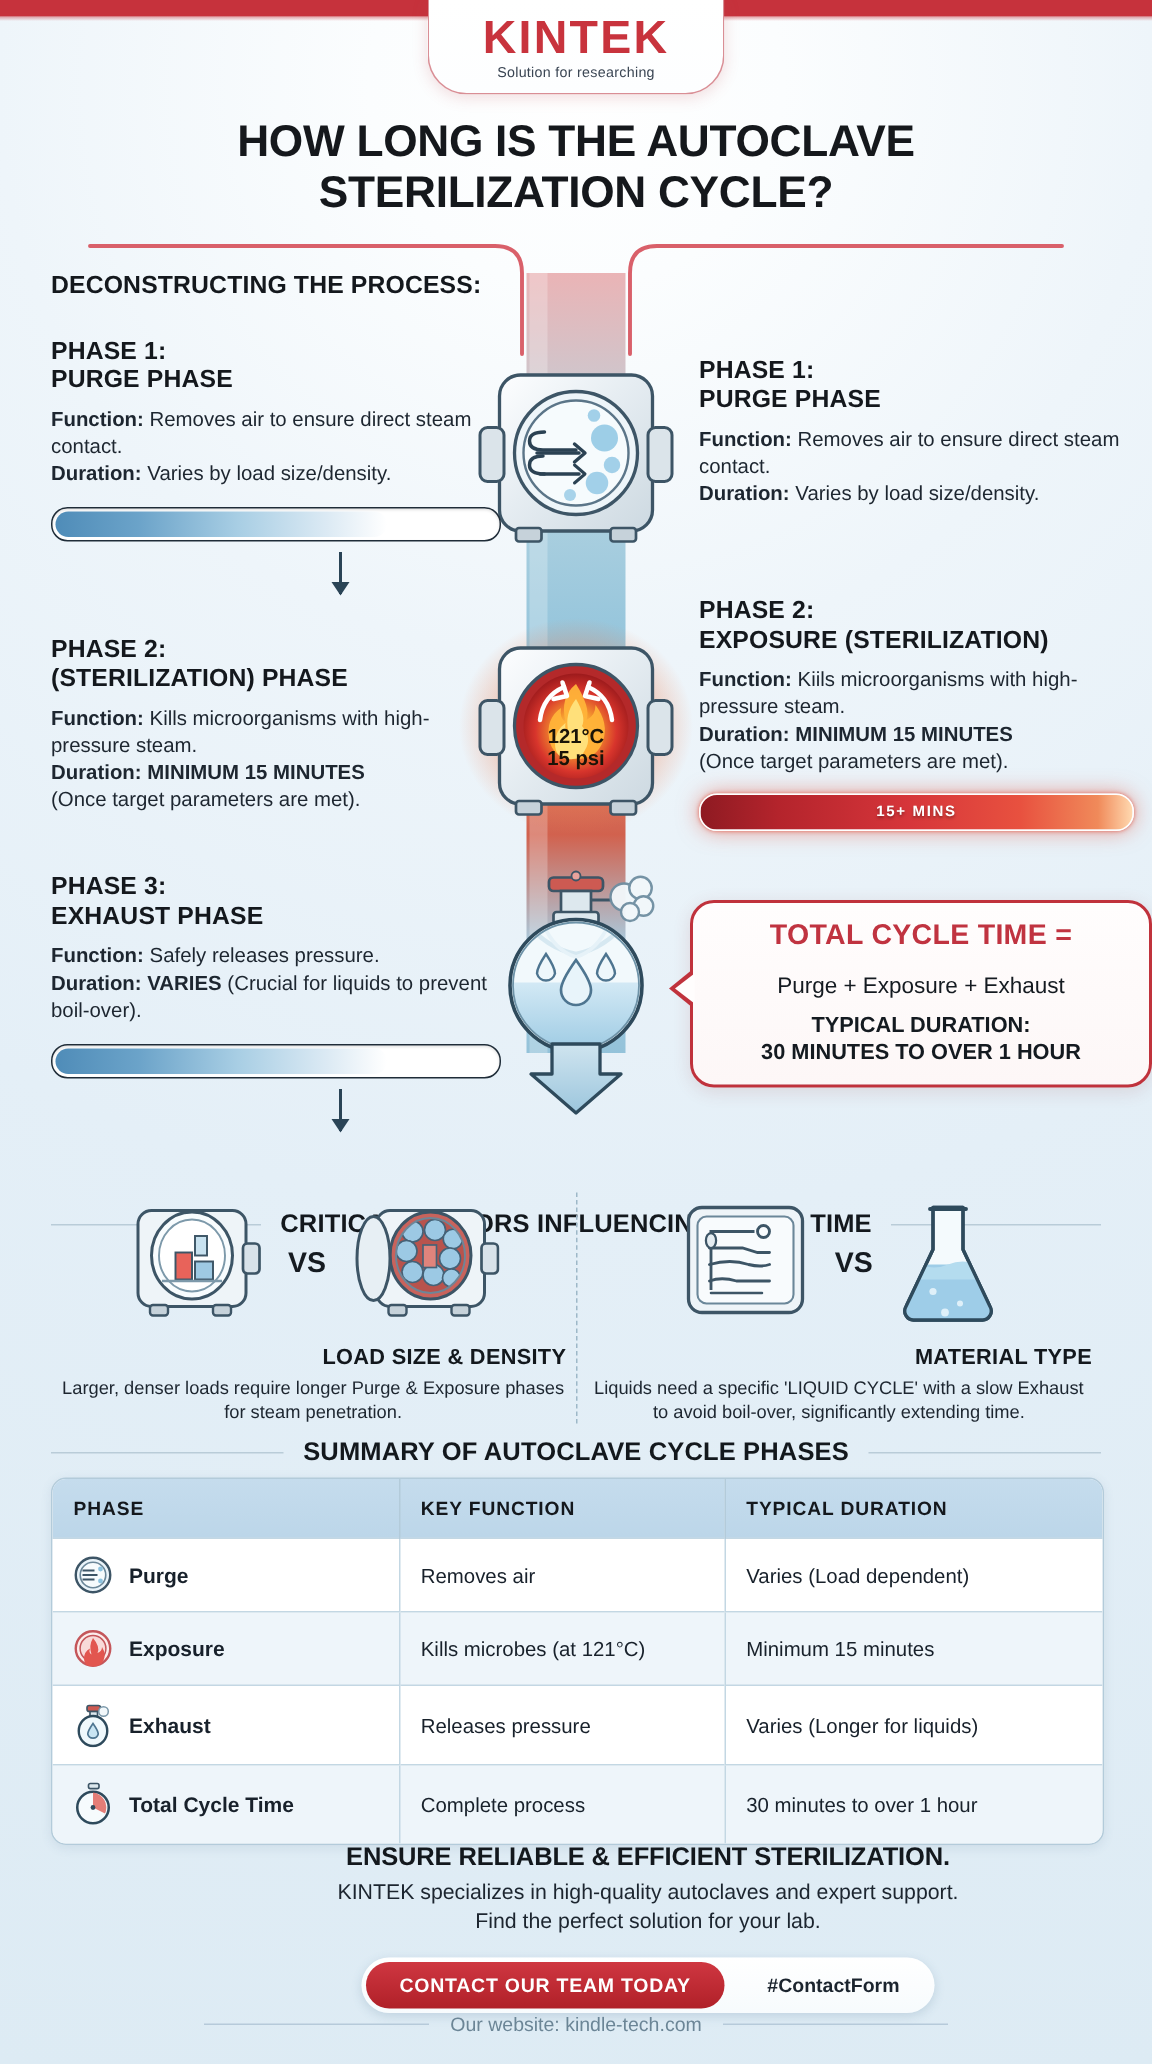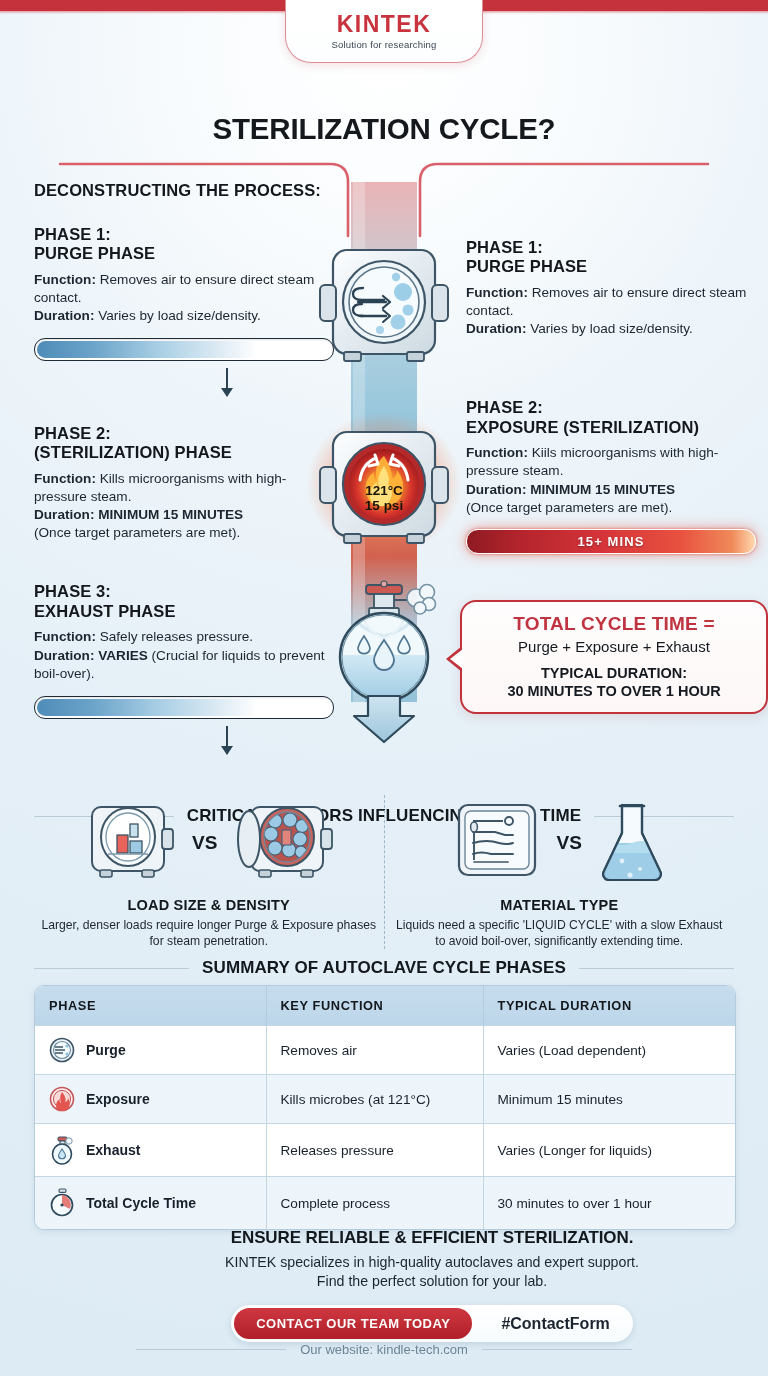--- a/index.html
+++ b/index.html
@@ -28,21 +28,21 @@
     position:absolute;left:50%;transform:translateX(-50%);top:0;
     width:196px;height:62px;
     background:linear-gradient(to bottom,#ffffff,#fdfeff);
     border:1.6px solid #d98e95;border-top:none;
     border-radius:0 0 26px 26px;
     box-shadow:0 2px 10px rgba(190,70,80,.18);
     display:flex;flex-direction:column;align-items:center;justify-content:center;
     z-index:6;
   }
   .logo-main{
-    font-size:23px;font-weight:bold;letter-spacing:1.5px;color:#c8333d;line-height:1;
+    font-size:31px;font-weight:bold;letter-spacing:1.5px;color:#c8333d;line-height:1;
   }
   .logo-sub{
     font-size:9.5px;color:#3b4654;margin-top:3px;letter-spacing:.2px;
   }
   
   .title{
     position:absolute;top:78px;left:0;width:768px;text-align:center;
     font-size:29.5px;font-weight:bold;letter-spacing:-.2px;line-height:1.16;
     color:#15181c;
   }
@@ -80,33 +80,33 @@
   .bar-wrap{position:relative;}
   
   .redbar{
     position:relative;height:23px;border-radius:12px;
     border:1.8px solid #ffffff;margin-top:12px;
     background:linear-gradient(to right,#8e1a22 0%,#b4242c 18%,#d6353a 48%,#e8513f 74%,#f08a5a 92%,#ffd9b0 100%);
     box-shadow:0 0 14px rgba(226,80,60,.55), 0 0 3px rgba(226,80,60,.8);
     display:flex;align-items:center;justify-content:center;
   }
   .redbar span{
-    font-size:13px;font-weight:bold;color:#fff;letter-spacing:1.1px;
+    font-size:10px;font-weight:bold;color:#fff;letter-spacing:1.1px;
     text-shadow:0 1px 2px rgba(0,0,0,.35);
   }
   
   .total-box{
     position:absolute;left:460px;top:600px;width:284px;
     background:linear-gradient(to bottom,#fffdfd,#fdf7f7);
     border:2.2px solid #c0323c;border-radius:16px;
     padding:11px 10px 12px;text-align:center;z-index:4;
     box-shadow:0 3px 12px rgba(150,60,60,.14);
   }
   .total-box .t1{font-size:19px;font-weight:bold;color:#c03340;letter-spacing:.2px;}
-  .total-box .t2{font-size:15px;color:#141a20;margin-top:3px;}
+  .total-box .t2{font-size:15px;color:#141a20;margin-top:14px;}
   .total-box .t3{font-size:14.5px;font-weight:bold;color:#141a20;margin-top:9px;line-height:1.25;}
   .total-box:before{
     content:"";position:absolute;left:-16px;top:44px;
     border-top:13px solid transparent;border-bottom:13px solid transparent;
     border-right:16px solid #c0323c;
   }
   .total-box:after{
     content:"";position:absolute;left:-12px;top:47px;
     border-top:10px solid transparent;border-bottom:10px solid transparent;
     border-right:13px solid #fffdfd;
@@ -116,21 +116,21 @@
     position:absolute;left:34px;width:700px;display:flex;align-items:center;gap:13px;z-index:3;
   }
   .div-head .line{flex:1;height:1px;background:#b9ccd8;}
   .div-head .txt{font-size:17px;font-weight:bold;color:#13181d;letter-spacing:.1px;white-space:nowrap;}
   
   .factors{position:absolute;left:34px;top:795px;width:700px;display:flex;z-index:3;}
   .factor{flex:1;text-align:center;padding:0 6px;}
   .factor.sep{border-left:1.5px dashed #9db8c8;}
   .factor .icons{height:96px;display:flex;align-items:center;justify-content:center;gap:12px;}
   .vs{font-size:19px;font-weight:bold;color:#151b21;}
-  .factor .fh{font-size:14.5px;font-weight:bold;margin-top:6px;color:#13181d;letter-spacing:.2px;}
+  .factor .fh{font-size:14.5px;font-weight:bold;margin-top:6px;color:#13181d;letter-spacing:.2px;text-align:right;}
   .factor .fb{font-size:12.2px;line-height:1.32;margin-top:4px;color:#1d2630;}
   
   .tbl{
     position:absolute;left:34px;top:985px;width:700px;z-index:3;
     border:1.4px solid #b3cbda;border-radius:10px;overflow:hidden;
     box-shadow:0 2px 7px rgba(70,110,140,.12);
     background:#fff;
   }
   .tbl table{width:100%;border-collapse:collapse;}
   .tbl th{
@@ -157,21 +157,21 @@
     margin:14px auto 0;display:inline-flex;align-items:center;
     background:linear-gradient(to bottom,#ffffff,#f7fbfd);
     border-radius:20px;padding:3px 3px;box-shadow:0 2px 7px rgba(70,110,140,.2);
   }
   .cta-btn{
     background:linear-gradient(to bottom,#cf3741,#b02028);
     color:#fff;font-size:13px;font-weight:bold;letter-spacing:.5px;
     padding:8px 22px;border-radius:18px;border:none;cursor:pointer;
     font-family:"Liberation Sans", sans-serif;
   }
-  .cta-tag{font-size:16px;font-weight:bold;color:#1b242e;padding:0 20px 0 14px;margin-left:15px;}
+  .cta-tag{font-size:13px;font-weight:bold;color:#1b242e;padding:0 20px 0 14px;margin-left:15px;}
   .website{
     position:absolute;left:0;top:1342px;width:768px;display:flex;align-items:center;
     justify-content:center;gap:14px;z-index:3;
   }
   .website .line{width:150px;height:1px;background:#b6cada;}
   .website .txt{font-size:13px;color:#6b8596;}
   
   .ic{display:inline-block;vertical-align:middle;}
 </style>
 </head>
@@ -180,21 +180,21 @@
 <div id="page">
 
   <div class="topbar"></div>
 
   <div class="logo-plate">
     <div class="logo-main">KINTEK</div>
     <div class="logo-sub">Solution for researching</div>
   </div>
 
   <div class="title">
-    <br>
+    <span>HOW LONG IS THE AUTOCLAVE</span><br>
     <span>STERILIZATION CYCLE?</span>
   </div>
 
   <svg class="pipe-svg" viewBox="0 0 768 1376">
     <defs>
       <linearGradient id="pipeg" x1="0" y1="0" x2="0" y2="1">
         <stop offset="0" stop-color="#e9b0b2"></stop>
         <stop offset="0.16" stop-color="#c9c6cd"></stop>
         <stop offset="0.30" stop-color="#a9cede"></stop>
         <stop offset="0.48" stop-color="#8fc2da"></stop>

